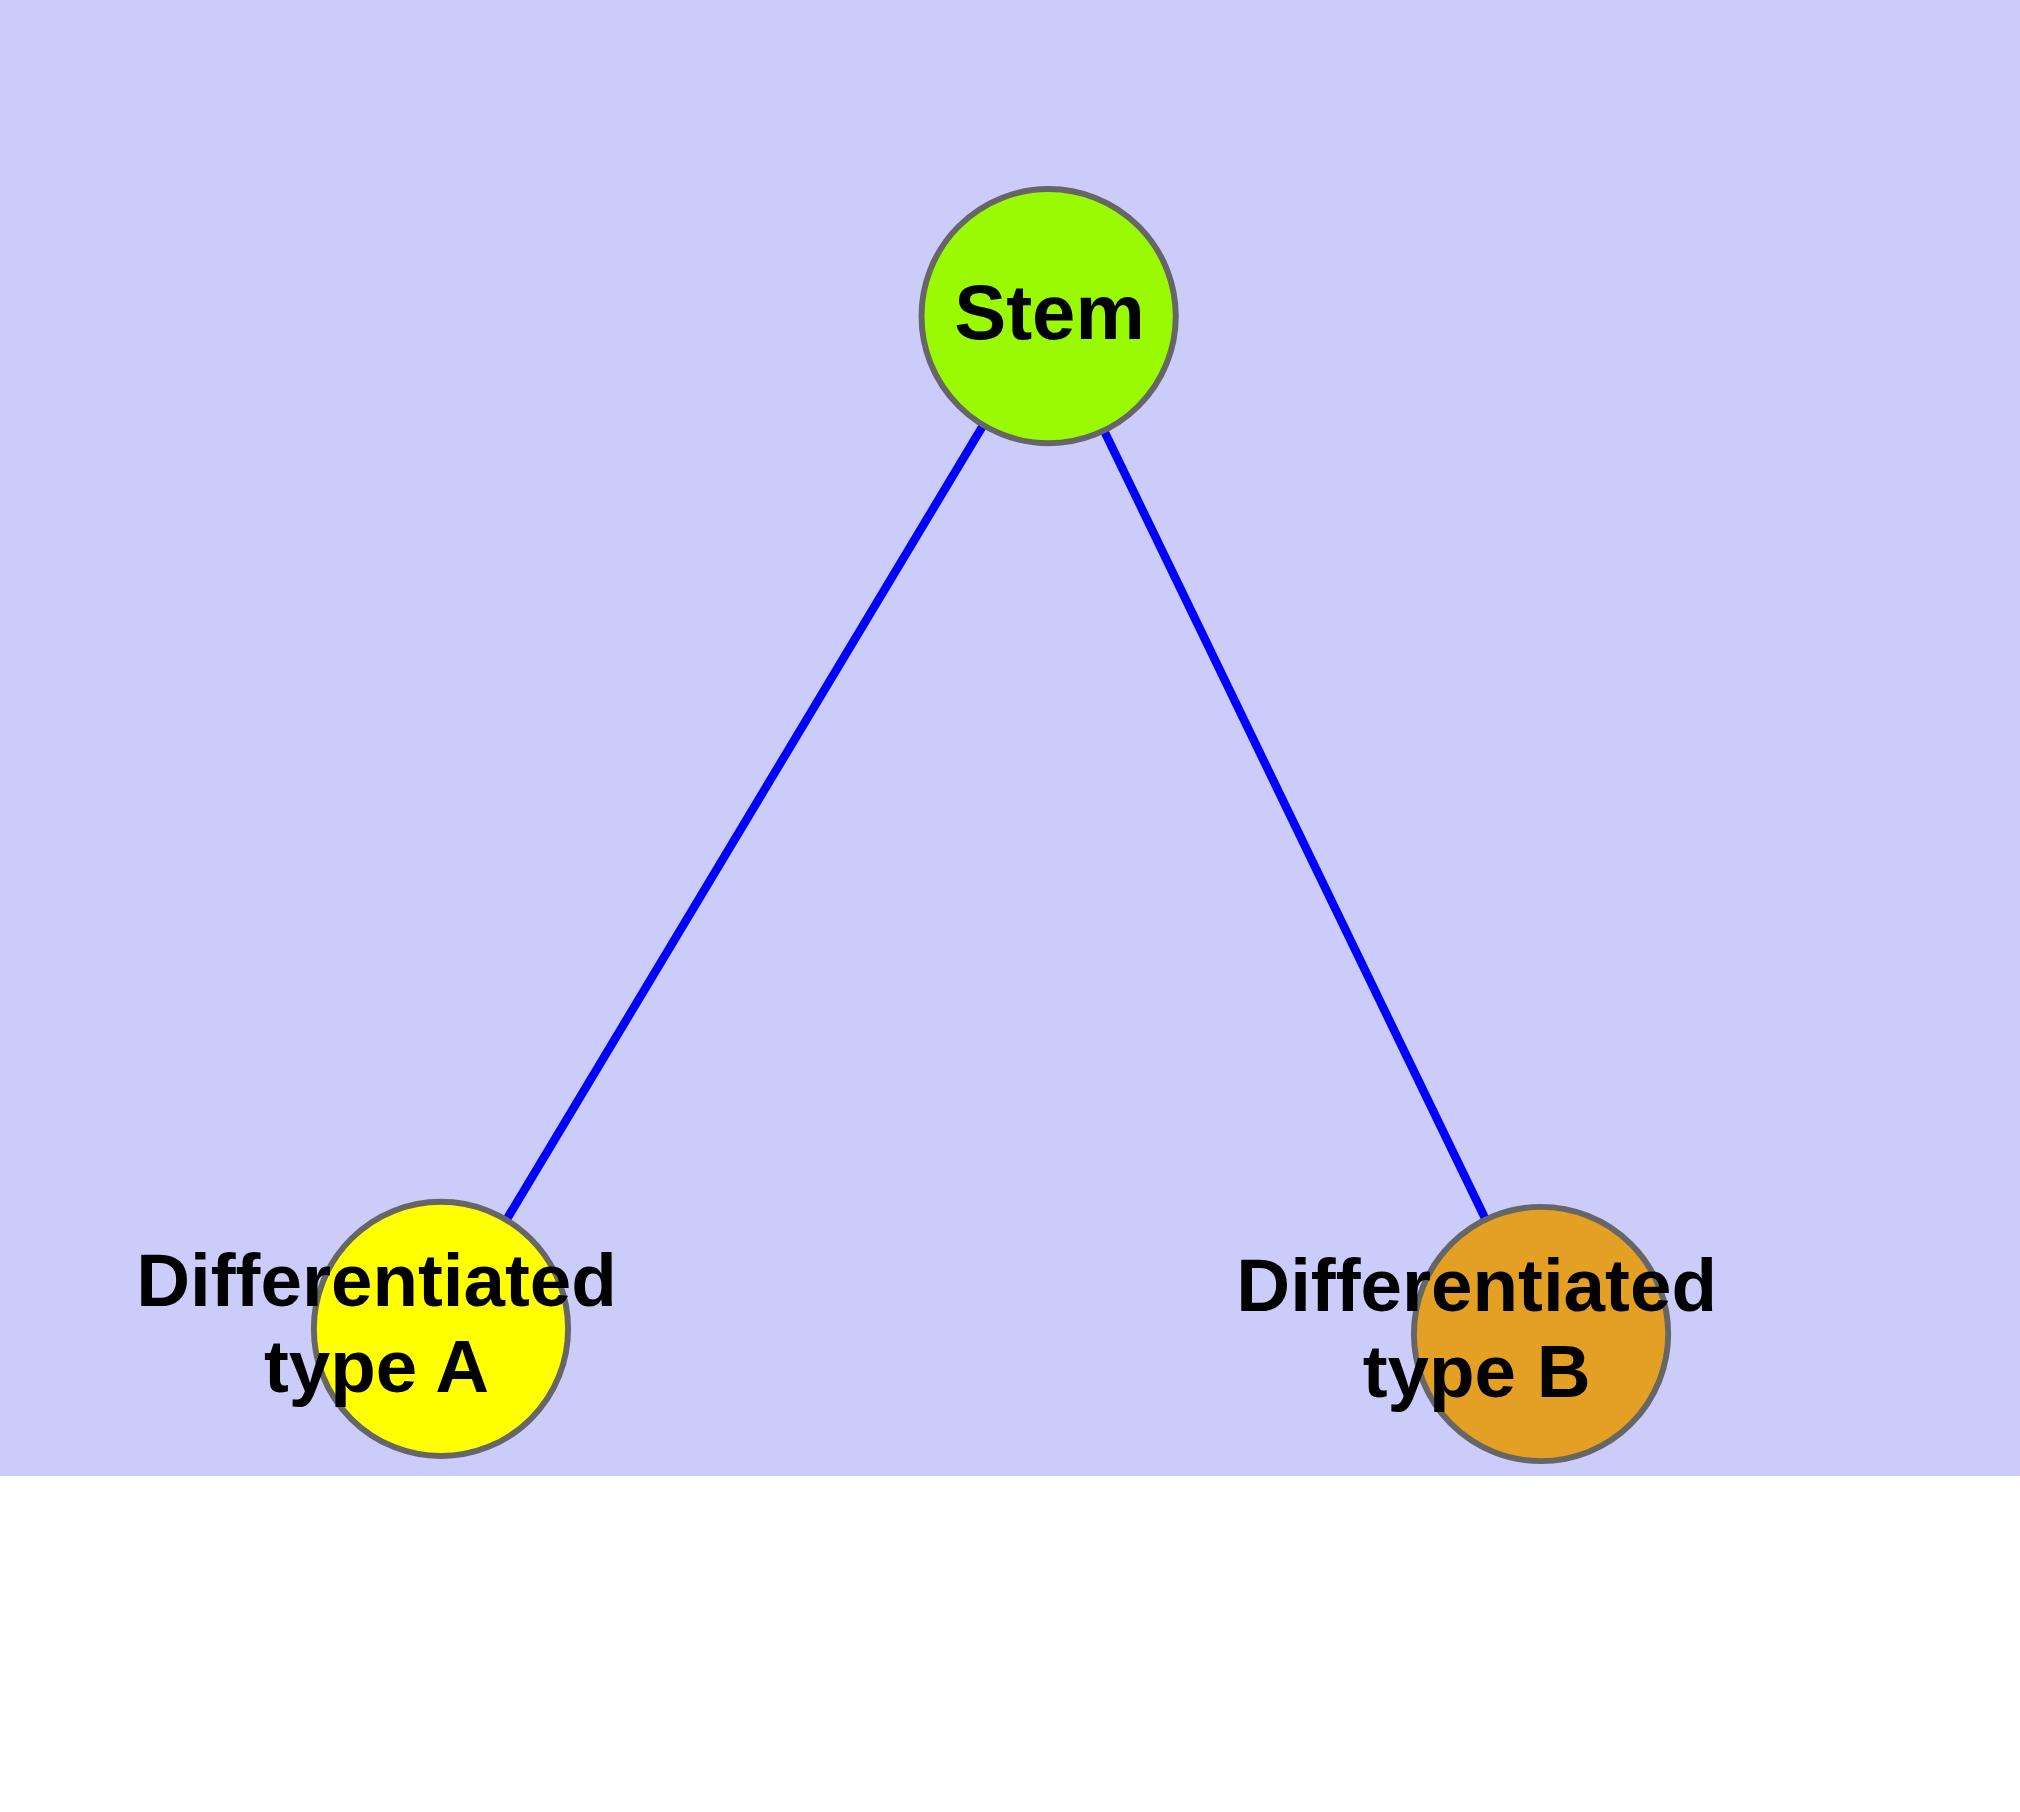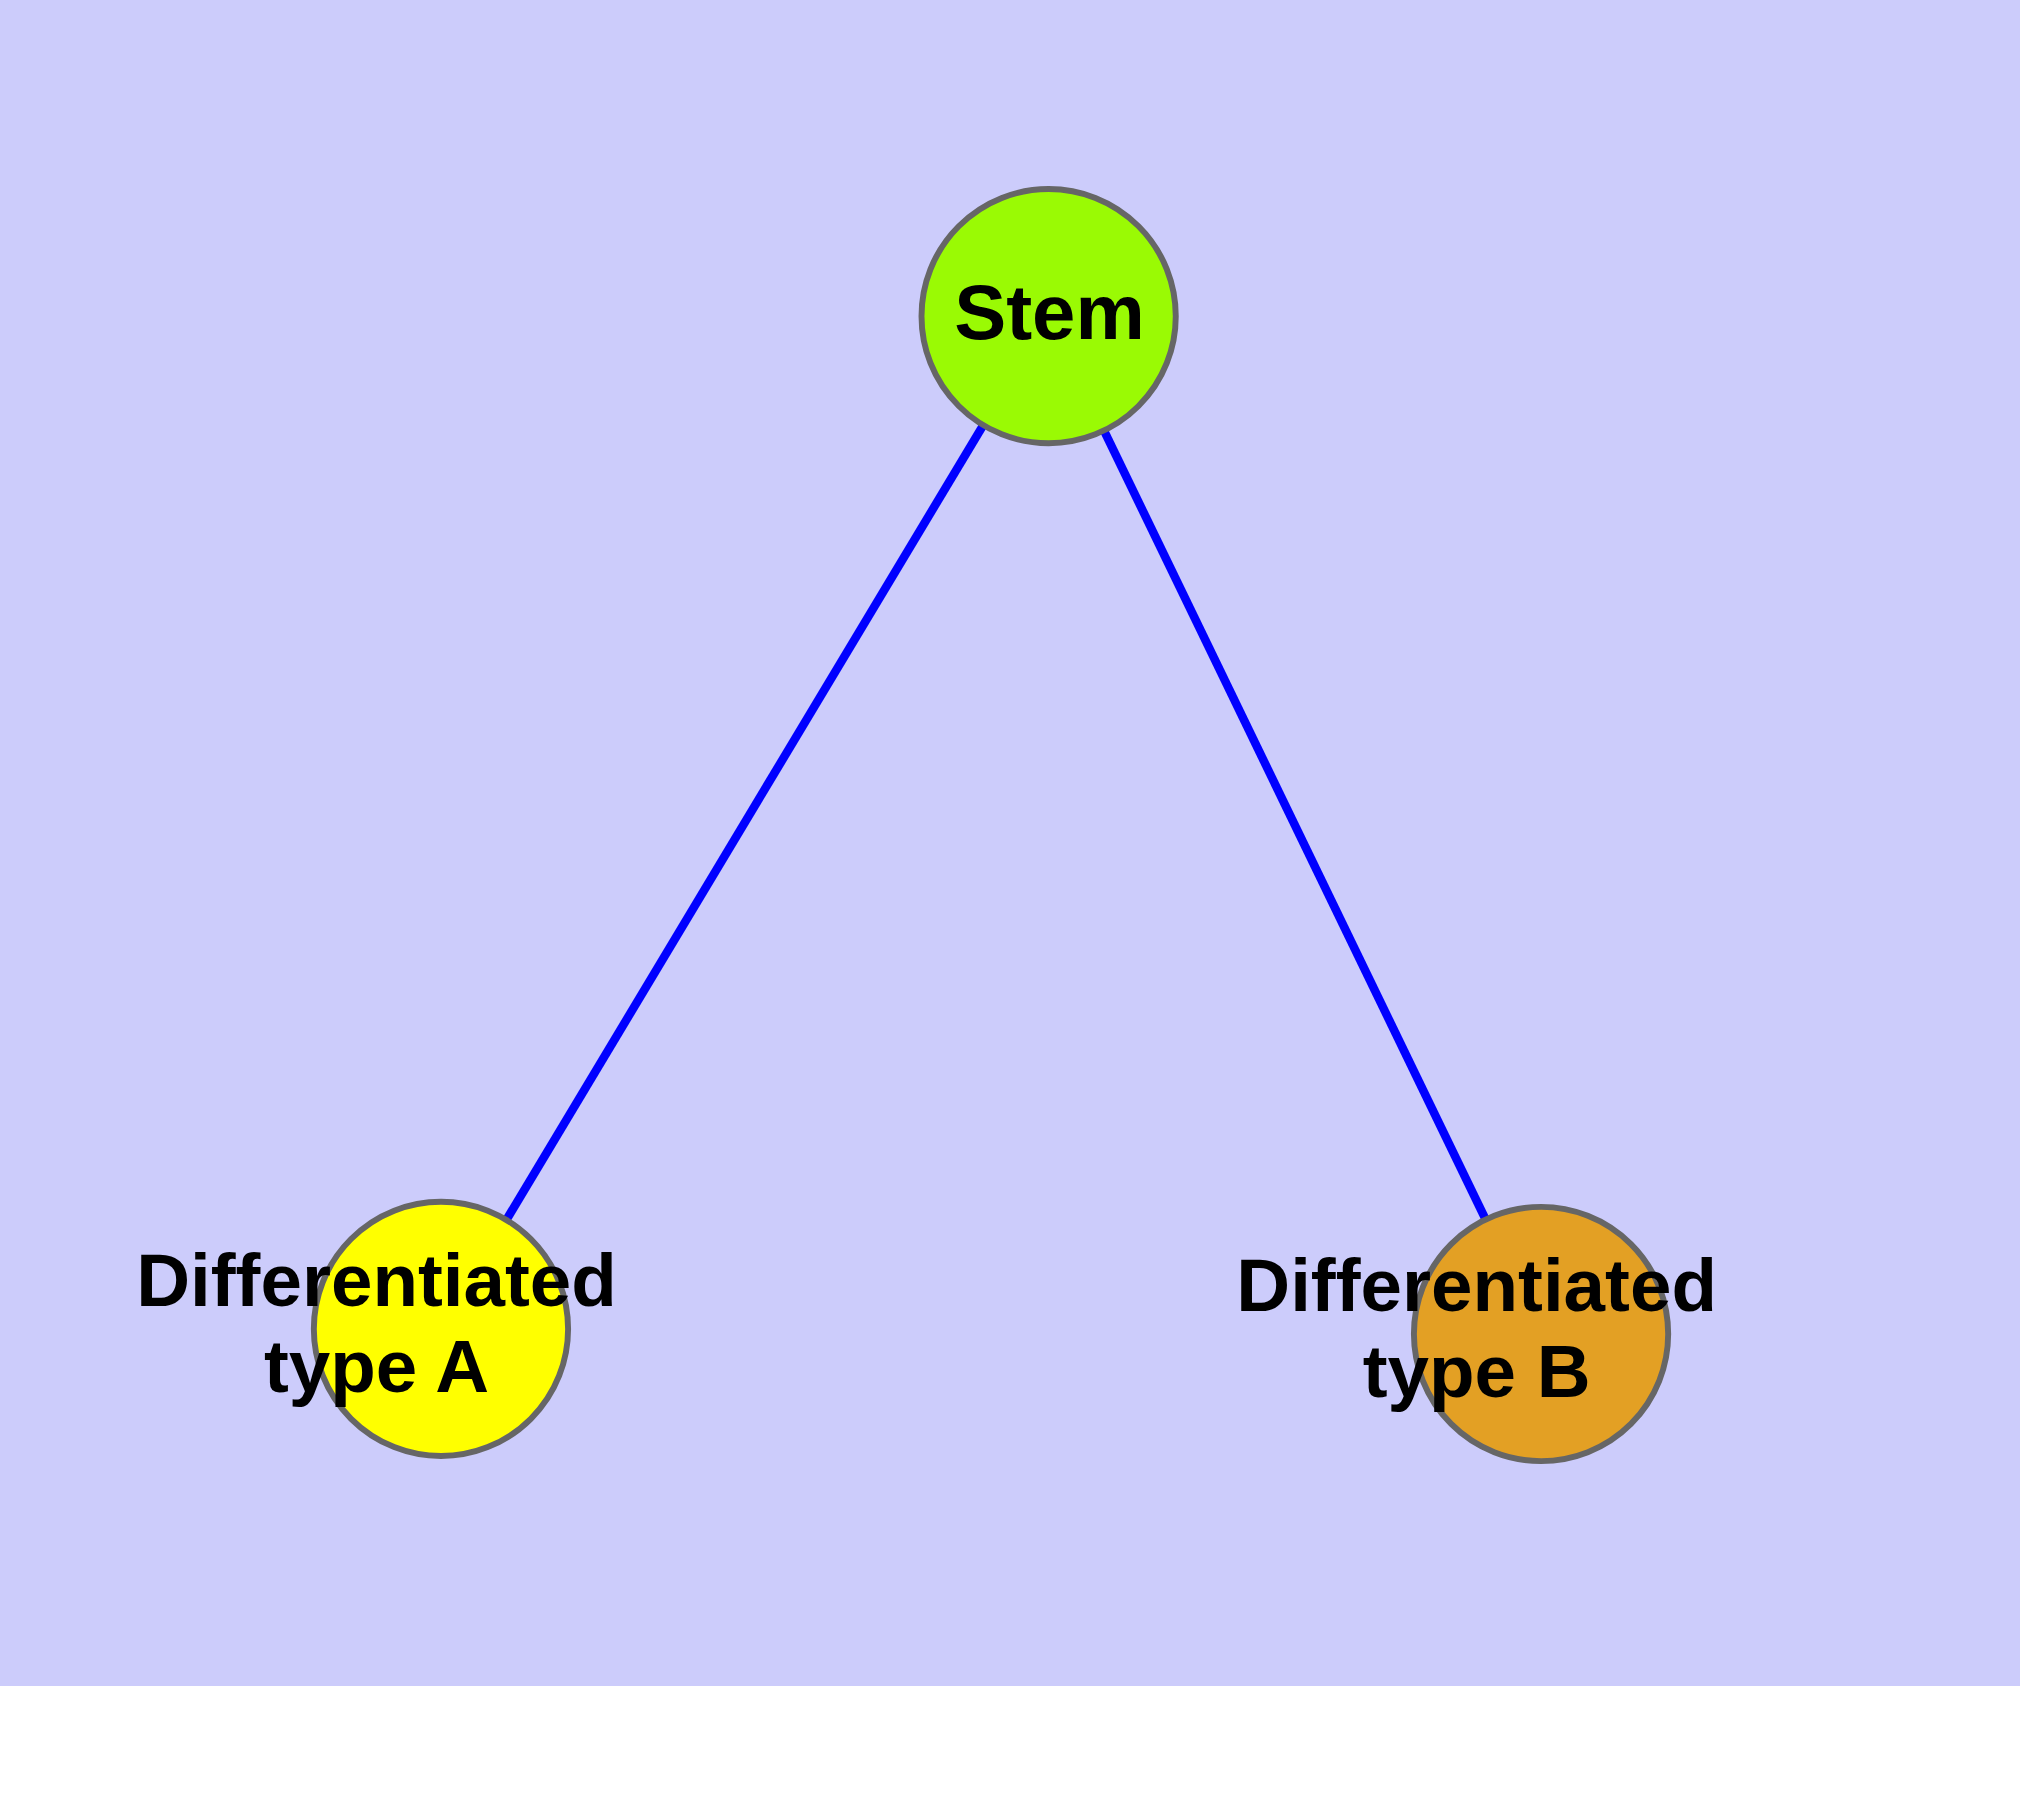--- a/index.html
+++ b/index.html
@@ -30,21 +30,21 @@
     fill: #000000;
     text-anchor: middle;
     dominant-baseline: middle;
     paint-order: normal;
     white-space: pre;
   }
 </style>
 </head>
 <body>
 
-<div id="canvas" style="width: 2021px; height: 1686px; background: rgb(204, 204, 251);">
+<div id="canvas" style="width: 2021px; height: 1476px; background: rgb(204, 204, 251);">
   <svg id="graph-svg" viewBox="0 0 2384 2138" style="width: 2021px; height: 1812px;">
 
     <rect id="bg-rect" x="0" y="0" width="2384" height="2138" fill="#ccccfb"></rect>
 
     <g id="edges-layer">
       <line id="edge-0" x1="1237" y1="373" x2="520" y2="1568" stroke="#0000ff" stroke-width="10" stroke-linecap="butt"></line>
       <line id="edge-1" x1="1237" y1="373" x2="1818" y2="1574" stroke="#0000ff" stroke-width="10" stroke-linecap="butt"></line>
     </g>
 
     <g id="nodes-layer">

